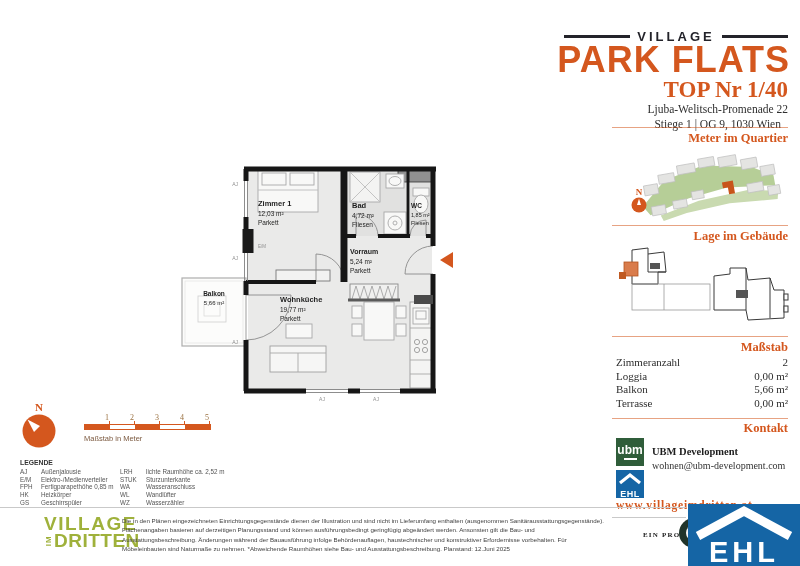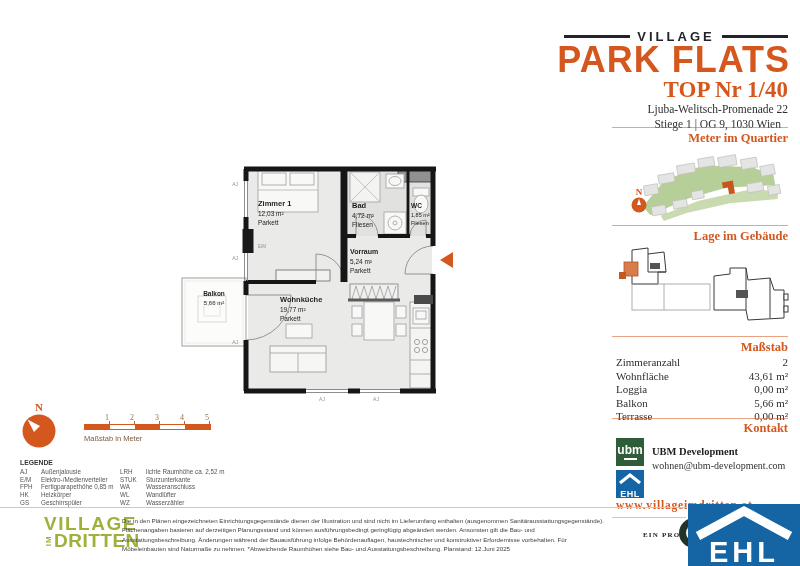--- a/index.html
+++ b/index.html
@@ -155,24 +155,20 @@
     <rect x="1" y="26" width="7" height="7" fill="#c05a22" stroke="none"></rect>
   </svg>
 
   <div class="abs divider d3"></div>
   <div class="abs sec-h h-flaechen serif">Maßstab</div>
 
   <div class="abs fl-table">
     <div class="fl-row">
       <span>Zimmeranzahl</span>
       <span>2</span>
-    </div>
-    <div class="fl-row">
-      <span>Wohnfläche</span>
-      <span>43,61 m²</span>
     </div>
     <div class="fl-row">
       <span>Loggia</span>
       <span>0,00 m²</span>
     </div>
     <div class="fl-row">
       <span>Balkon</span>
       <span>5,66 m²</span>
     </div>
     <div class="fl-row">

